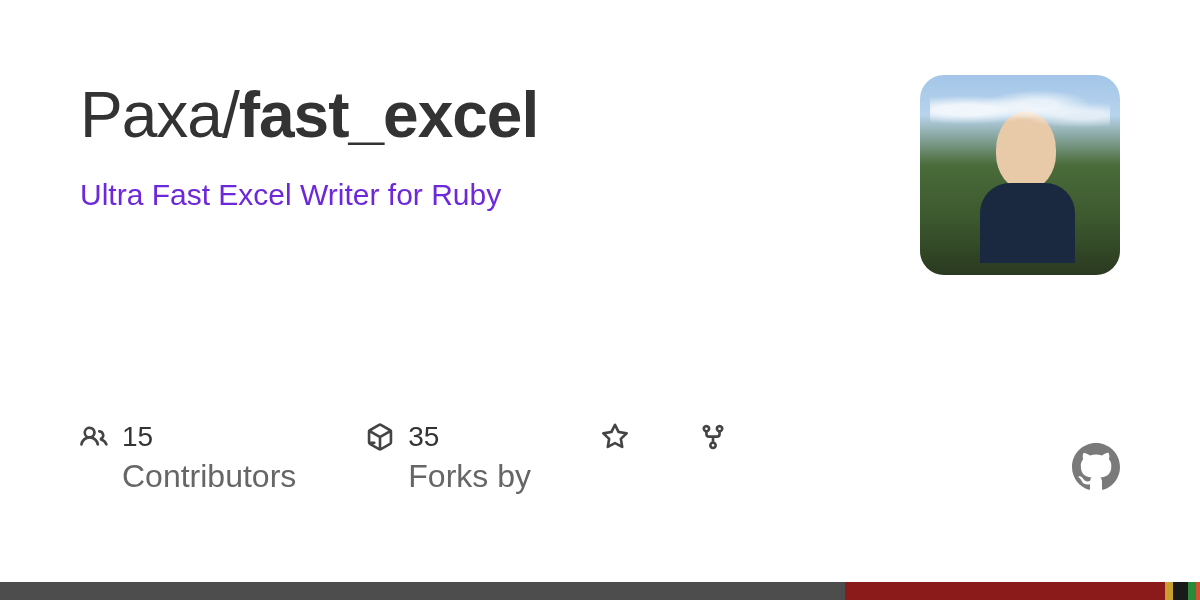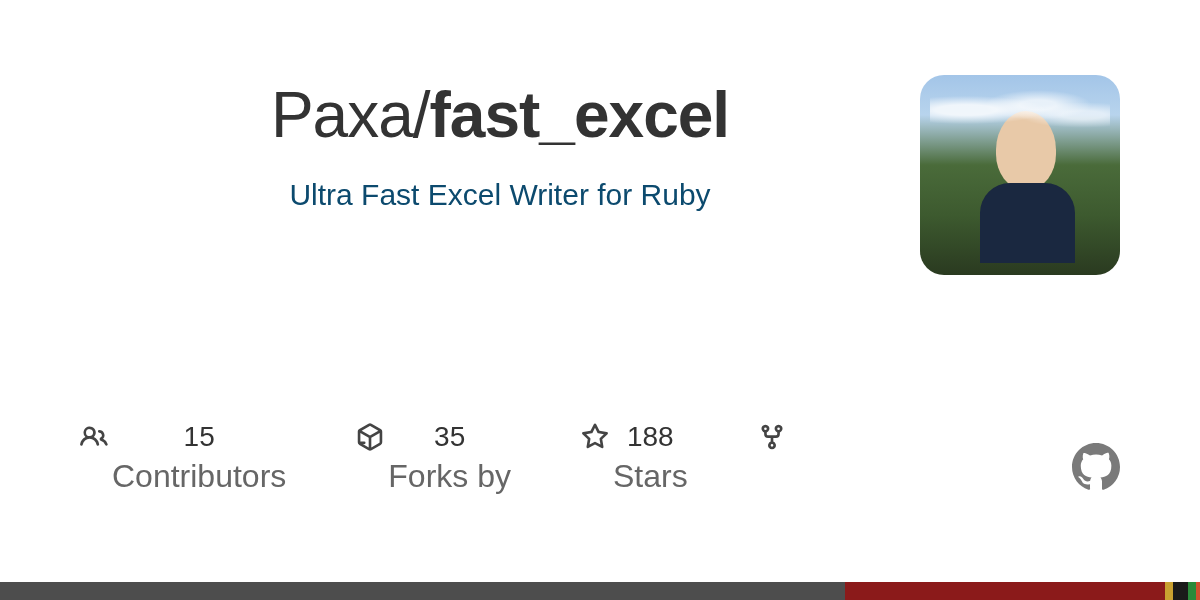--- a/index.html
+++ b/index.html
@@ -8,21 +8,20 @@
     background: #ffffff;
     width: 1200px;
     height: 600px;
     overflow: hidden;
     position: relative;
   }
   .container {
     padding: 80px 80px 0 80px;
     height: 100%;
     position: relative;
-    text-align: center;
   }
   .header {
     display: flex;
     justify-content: space-between;
     align-items: flex-start;
   }
   .title-block {
     flex: 1;
   }
   .repo-title {
@@ -36,21 +35,21 @@
     font-weight: 400;
   }
   .repo-title .slash {
     font-weight: 400;
   }
   .repo-title .name {
     font-weight: 700;
   }
   .description {
     font-size: 30px;
-    color: #0c4a6e;
+    color: #6d28d9;
     margin-top: 28px;
     font-weight: 400;
   }
   .avatar {
     width: 200px;
     height: 200px;
     border-radius: 24px;
     background: linear-gradient(to bottom, #a3c5e8 0%, #b8d4ed 20%, #4a6b3a 45%, #3d5a2f 70%, #2a3a20 100%);
     position: relative;
     overflow: hidden;
@@ -90,21 +89,21 @@
   .stats {
     position: absolute;
     bottom: 105px;
     left: 80px;
     display: flex;
     gap: 70px;
   }
   .stat {
     display: flex;
     align-items: flex-start;
-    gap: 4px;
+    gap: 14px;
   }
   .stat-icon {
     color: #444444;
     margin-top: 3px;
   }
   .stat-content {
     display: flex;
     flex-direction: column;
   }
   .stat-value {
@@ -181,24 +180,20 @@
         <span class="stat-label">Forks by</span>
       </div>
     </div>
 
     <div class="stat">
       <span class="stat-icon">
         <svg width="28" height="28" viewBox="0 0 16 16" fill="currentColor">
             <path d="M8 .25a.75.75 0 0 1 .673.418l1.882 3.815 4.21.612a.75.75 0 0 1 .416 1.279l-3.046 2.97.719 4.192a.751.751 0 0 1-1.088.791L8 12.347l-3.766 1.98a.75.75 0 0 1-1.088-.79l.72-4.194L.818 6.374a.75.75 0 0 1 .416-1.28l4.21-.611L7.327.668A.75.75 0 0 1 8 .25Zm0 2.445L6.615 5.5a.75.75 0 0 1-.564.41l-3.097.45 2.24 2.184a.75.75 0 0 1 .216.664l-.528 3.084 2.769-1.456a.75.75 0 0 1 .698 0l2.77 1.456-.53-3.084a.75.75 0 0 1 .216-.664l2.24-2.183-3.096-.45a.75.75 0 0 1-.564-.41L8 2.694Z"></path>
           </svg>
       </span>
-      <div class="stat-content">
-        <span class="stat-value">188</span>
-        <span class="stat-label">Stars</span>
-      </div>
     </div>
 
     <div class="stat">
       <span class="stat-icon">
         <svg width="28" height="28" viewBox="0 0 16 16" fill="currentColor">
             <path d="M5 5.372v.878c0 .414.336.75.75.75h4.5a.75.75 0 0 0 .75-.75v-.878a2.25 2.25 0 1 1 1.5 0v.878a2.25 2.25 0 0 1-2.25 2.25h-1.5v2.128a2.251 2.251 0 1 1-1.5 0V8.5h-1.5A2.25 2.25 0 0 1 3.5 6.25v-.878a2.25 2.25 0 1 1 1.5 0ZM5 3.25a.75.75 0 1 0-1.5 0 .75.75 0 0 0 1.5 0Zm6.75.75a.75.75 0 1 0 0-1.5.75.75 0 0 0 0 1.5Zm-3 8.75a.75.75 0 1 0-1.5 0 .75.75 0 0 0 1.5 0Z"></path>
           </svg>
       </span>
     </div>
   </div>

